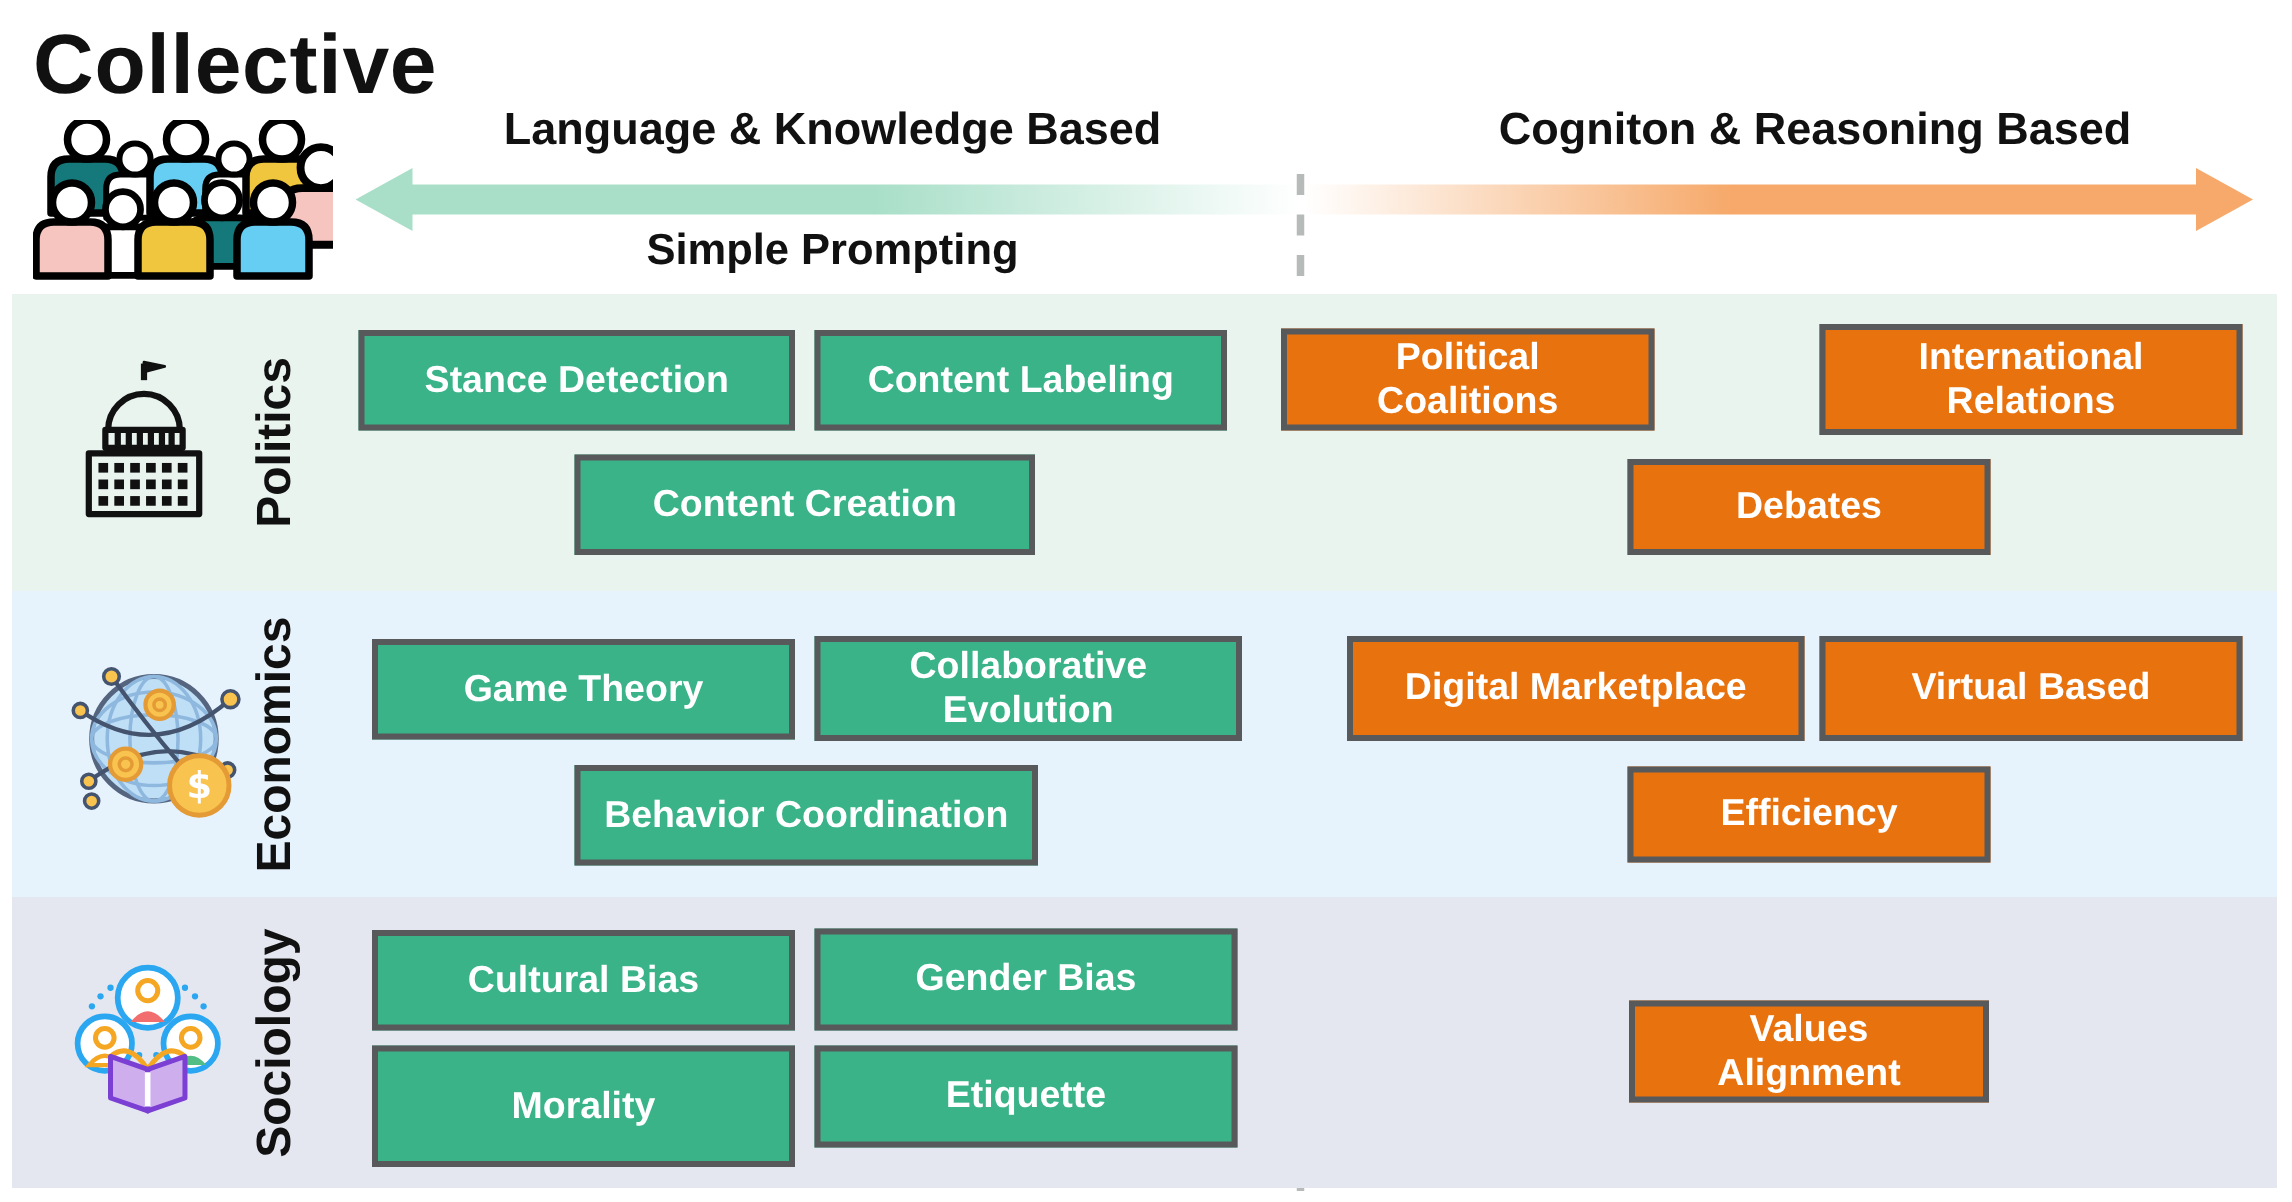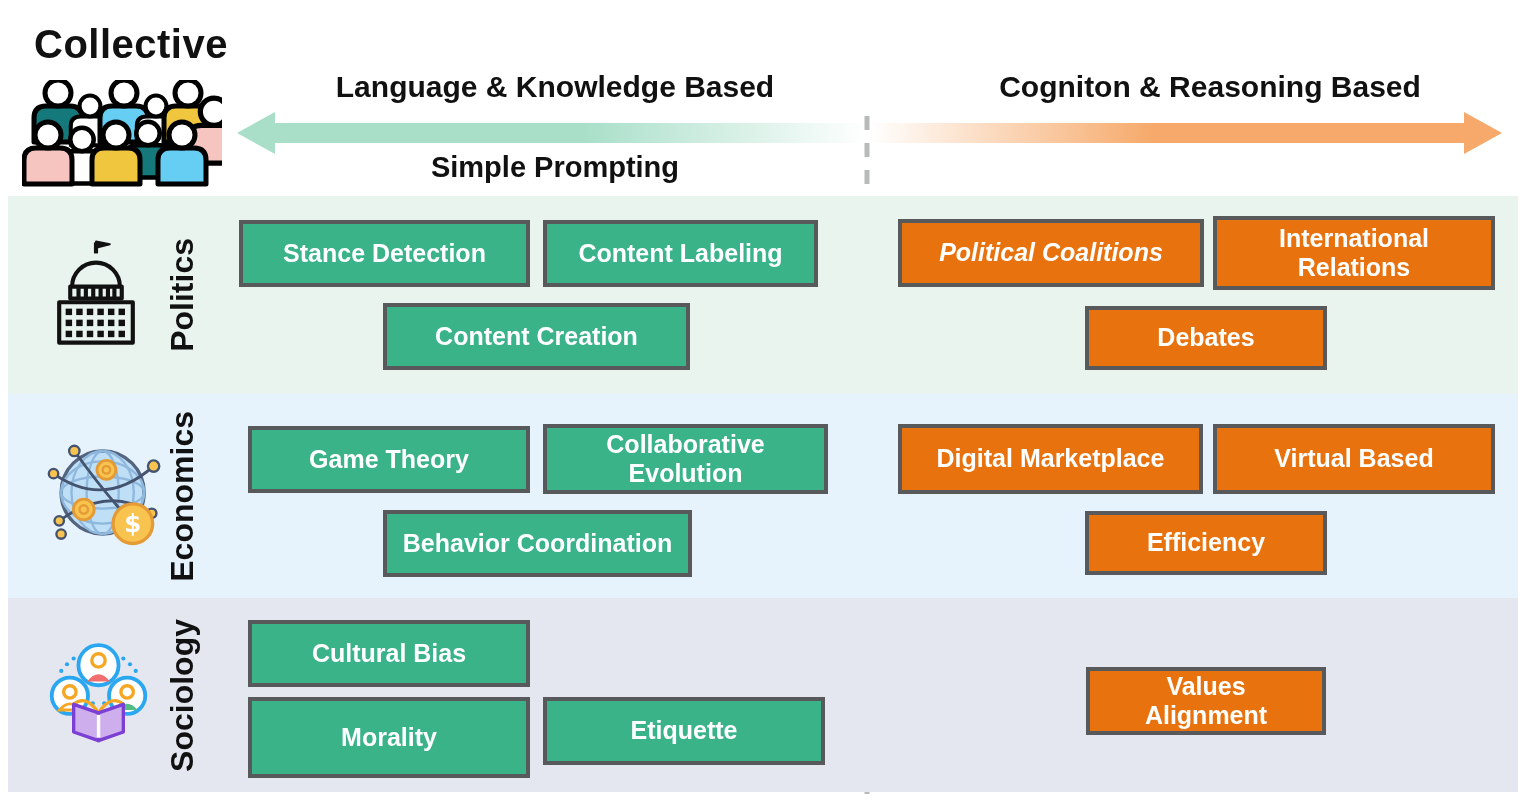--- a/index.html
+++ b/index.html
@@ -1,20 +1,20 @@
 <!DOCTYPE html>
 <html style="--green-box: #3ab389; --orange-box: #e8720e; --box-border: #58595b; --arrow-teal: #a9dfc9; --arrow-orange: #f6a96a; --divider-gray: #b6bbb9; --politics-bg: #e9f4ef; --economics-bg: #e6f2fc; --sociology-bg: #e5e7f0;"><head>
 <meta charset="utf-8">
 <style>
   html,body{margin:0;padding:0;background:#fff;}
   .page{
     position:relative;width:1528px;height:801px;background:#fff;overflow:hidden;
     font-family:"Liberation Sans","DejaVu Sans",sans-serif;color:#111;
   }
-  .title{position:absolute;left:22px;top:10px;margin:12px;font-size:40px;font-weight:800;letter-spacing:.5px;}
+  .title{position:absolute;left:22px;top:10px;margin:0;font-size:56px;font-weight:800;letter-spacing:.5px;}
   .crowd-wrap{position:absolute;left:22px;top:80px;width:200px;height:112px;}
   .hdr{position:absolute;top:70px;font-size:30px;font-weight:700;text-align:center;}
   .hdr-left{left:240px;width:630px;}
   .hdr-right{left:895px;width:630px;}
   .sub{position:absolute;top:151px;font-size:29px;font-weight:700;text-align:center;}
   .sub-left{left:240px;width:630px;}
   .sub-right{left:895px;width:630px;}
   .arrow{position:absolute;top:110px;}
   .arrow-left{left:237px;}
   .arrow-right{left:870px;}
@@ -203,29 +203,30 @@
   <div class="rlabel rl-economics">
       <span>Economics</span>
     </div>
   <div class="rlabel rl-sociology">
       <span>Sociology</span>
     </div>
 
   <div class="box green" style="left:239px;top:220px;width:291px;height:67px;">Stance Detection</div>
   <div class="box green" style="left:543px;top:220px;width:275px;height:67px;">Content Labeling</div>
   <div class="box green" style="left:383px;top:303px;width:307px;height:67px;">Content Creation</div>
-  <div class="box orange" style="left:898px;top:219px;width:306px;height:68px;font-style:italic;">Political Coalitions</div>
+  <div class="box orange" style="left:854px;top:219px;width:249px;height:68px;">Political Coalitions</div>
   <div class="box orange" style="left:1213px;top:216px;width:282px;height:74px;">International Relations</div>
   <div class="box orange" style="left:1085px;top:306px;width:242px;height:64px;">Debates</div>
 
   <div class="box green" style="left:248px;top:426px;width:282px;height:67px;">Game Theory</div>
   <div class="box green" style="left:543px;top:424px;width:285px;height:70px;">Collaborative Evolution</div>
   <div class="box green" style="left:383px;top:510px;width:309px;height:67px;">Behavior Coordination</div>
   <div class="box orange" style="left:898px;top:424px;width:305px;height:70px;">Digital Marketplace</div>
   <div class="box orange" style="left:1213px;top:424px;width:282px;height:70px;">Virtual Based</div>
   <div class="box orange" style="left:1085px;top:511px;width:242px;height:64px;">Efficiency</div>
 
   <div class="box green" style="left:248px;top:620px;width:282px;height:67px;">Cultural Bias</div>
+  <div class="box green" style="left:543px;top:619px;width:282px;height:68px;">Gender Bias</div>
   <div class="box green" style="left:248px;top:697px;width:282px;height:81px;">Morality</div>
   <div class="box green" style="left:543px;top:697px;width:282px;height:68px;">Etiquette</div>
   <div class="box orange narrow" style="left:1086px;top:667px;width:240px;height:68px;">Values Alignment</div>
 
 </div>
 
 </body></html>

